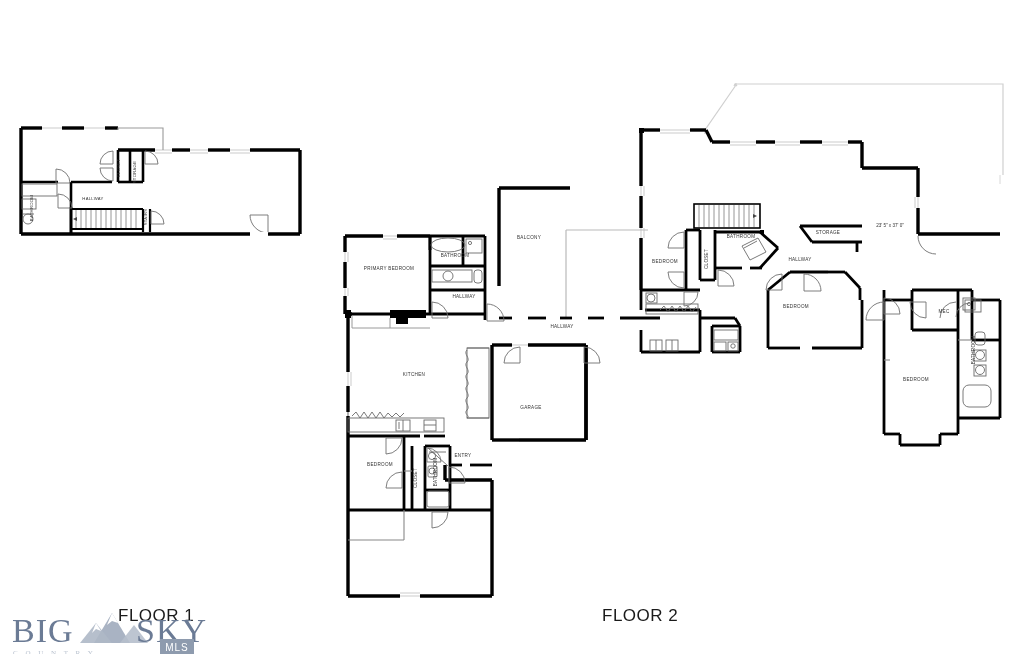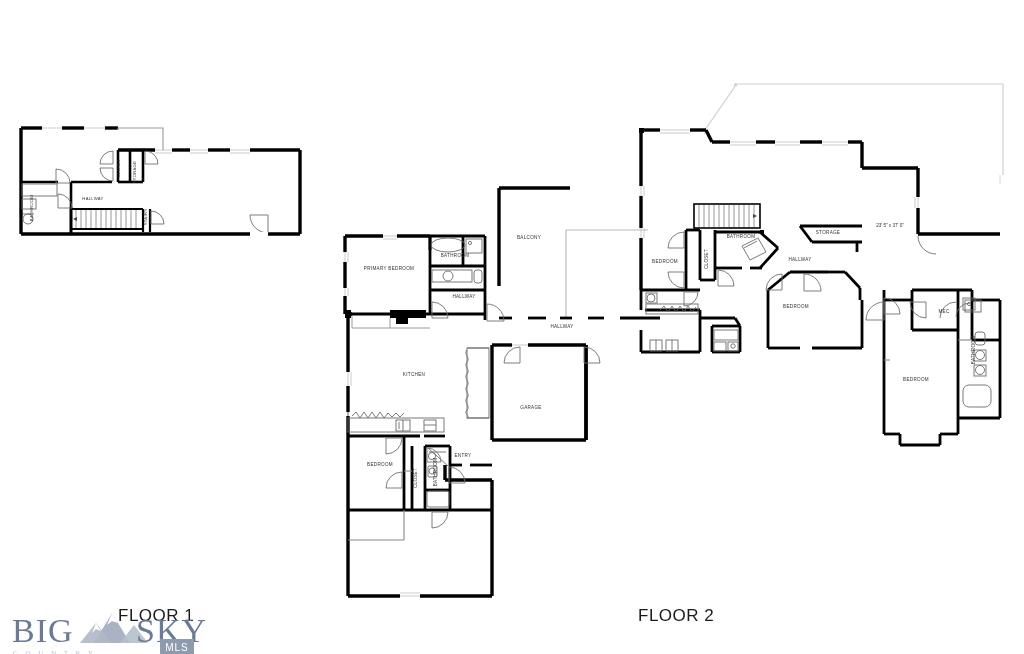--- a/index.html
+++ b/index.html
@@ -29,21 +29,21 @@
   }
   .floor-caption {
     position: absolute;
     font-family: "Liberation Sans", sans-serif;
     font-size: 17px;
     color: #1a1a1a;
     letter-spacing: 0.5px;
     white-space: nowrap;
   }
   #floor1-caption { left: 118px; top: 606px; }
-  #floor2-caption { left: 638px; top: 606px; }
+  #floor2-caption { left: 602px; top: 606px; }
 
   #mls-logo {
     position: absolute;
     left: 8px;
     top: 599px;
     width: 200px;
     height: 62px;
   }
   #mls-logo svg { display: block; }
 </style>

